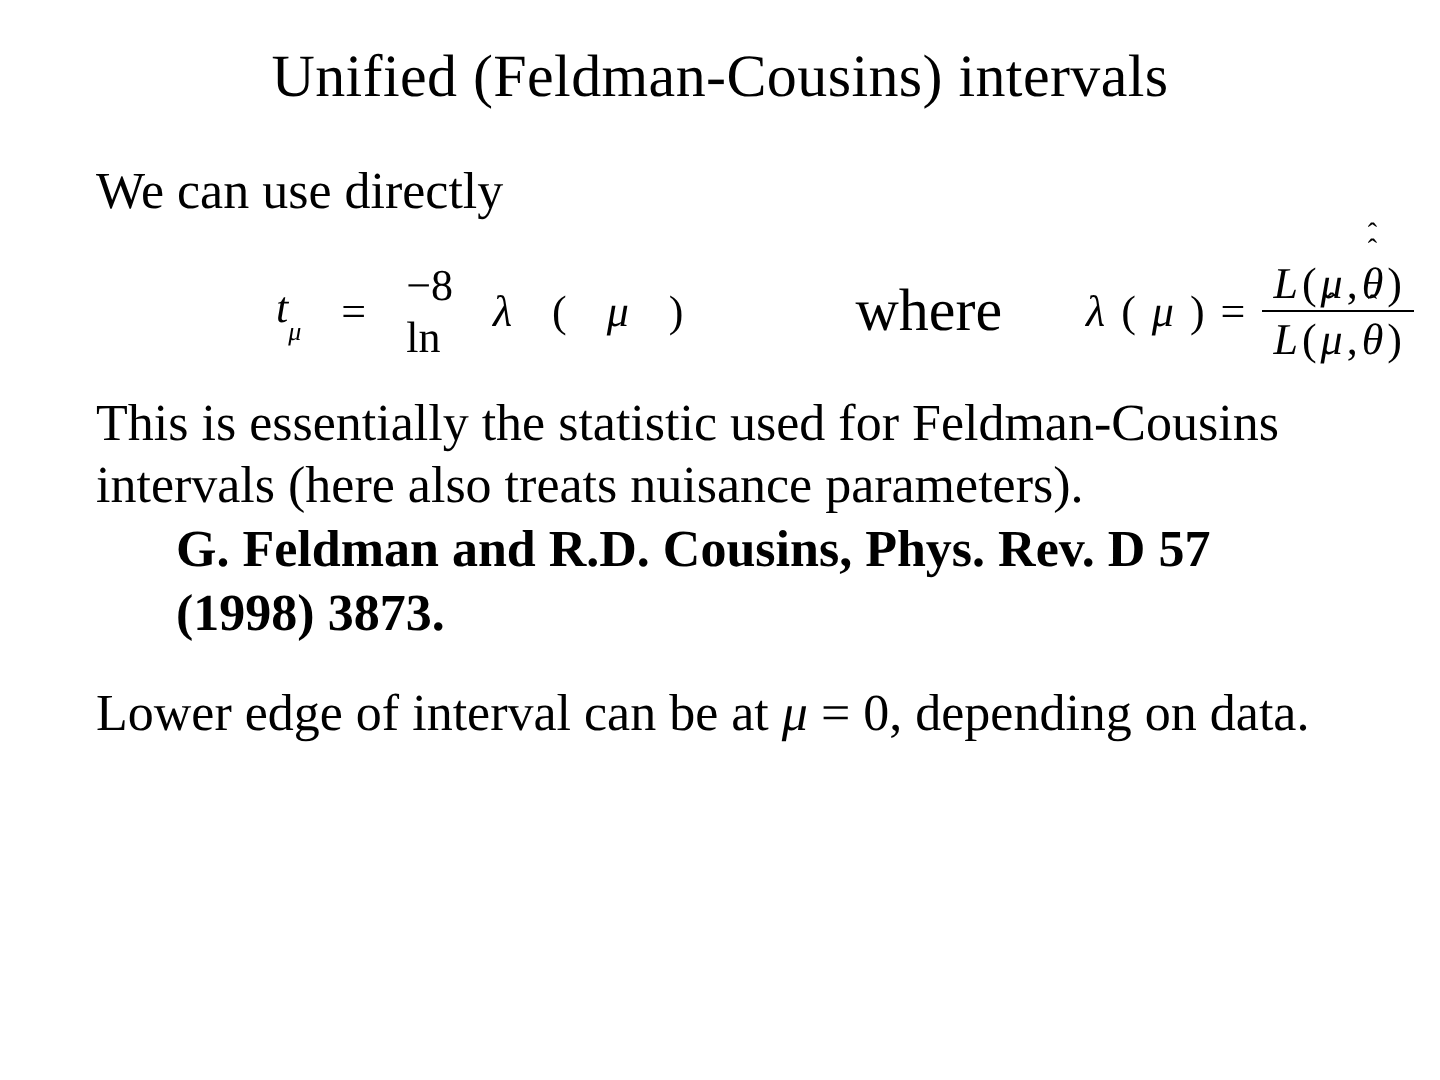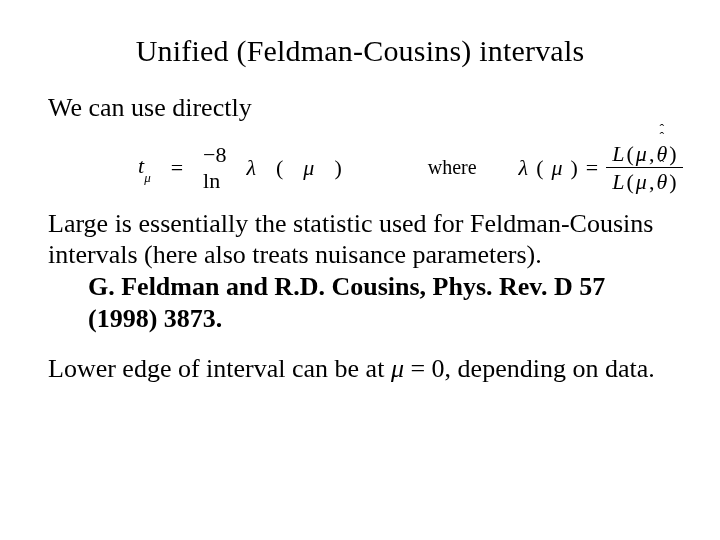--- a/index.html
+++ b/index.html
@@ -1,24 +1,24 @@
 <!DOCTYPE html>
 <html><head>
 <meta charset="utf-8">
 <style>
   * { margin: 0; padding: 0; box-sizing: border-box; }
   html, body { width: 720px; height: 540px; background: #fff; font-family: "Times New Roman", Times, serif; color: #000; }
   .page { padding: 22px 48px 0 48px; }
-  .title { font-size: 30px; text-align: center; margin-bottom: 24px; letter-spacing: 0.2px; margin-top: 12px; }
+  .title { font-size: 30px; text-align: center; margin-bottom: 24px; letter-spacing: 0.2px; }
   .line { font-size: 26px; line-height: 1.22; }
   .block { margin-bottom: 18px; }
   .eq-row { display: flex; align-items: center; justify-content: flex-start; gap: 42px; margin: 6px 0 14px 90px; }
   .eq-left { display: flex; align-items: center; gap: 20px; font-size: 22px; }
   .sub { font-size: 13px; vertical-align: sub; position: relative; top: 4px; }
-  .where { font-size: 20px; margin-left: 44px; }
+  .where { font-size: 30px; margin-left: 44px; }
   .eq-right { display: flex; align-items: center; gap: 8px; font-size: 22px; }
   .frac { display: inline-flex; flex-direction: column; align-items: center; line-height: 1.05; }
   .frac .num { border-bottom: 1px solid #000; padding: 0 6px 2px 6px; display: flex; align-items: flex-end; gap: 2px; }
   .frac .den { padding: 2px 6px 0 6px; display: flex; align-items: flex-end; gap: 2px; }
   .theta-wrap { position: relative; display: inline-block; }
   .dhat { position: absolute; left: 50%; transform: translateX(-50%); font-size: 14px; line-height: 8px; }
   .dhat.top2 { top: -16px; }
   .dhat.top1 { top: -8px; }
   .mu-wrap { position: relative; display: inline-block; }
   .mu-hat { position: absolute; left: 50%; top: -9px; transform: translateX(-50%); font-size: 14px; line-height: 8px; }
@@ -77,19 +77,19 @@
             <span class="italic">θ</span>
           </span>
           <span>)</span>
         </span>
       </span>
     </div>
   </div>
 
 
 
-  <div class="line">Large is essentially the statistic used for Feldman-Cousins intervals (here also treats nuisance parameters).</div>
+  <div class="line">This is essentially the statistic used for Feldman-Cousins intervals (here also treats nuisance parameters).</div>
   <div class="line block indent">G. Feldman and R.D. Cousins, Phys. Rev. D 57 (1998) 3873.</div>
 
   <div class="line">
     <span>Lower edge of interval can be at </span><span class="mu">μ</span><span> = 0, depending on data.</span>
   </div>
 </div>
 
 </body></html>

